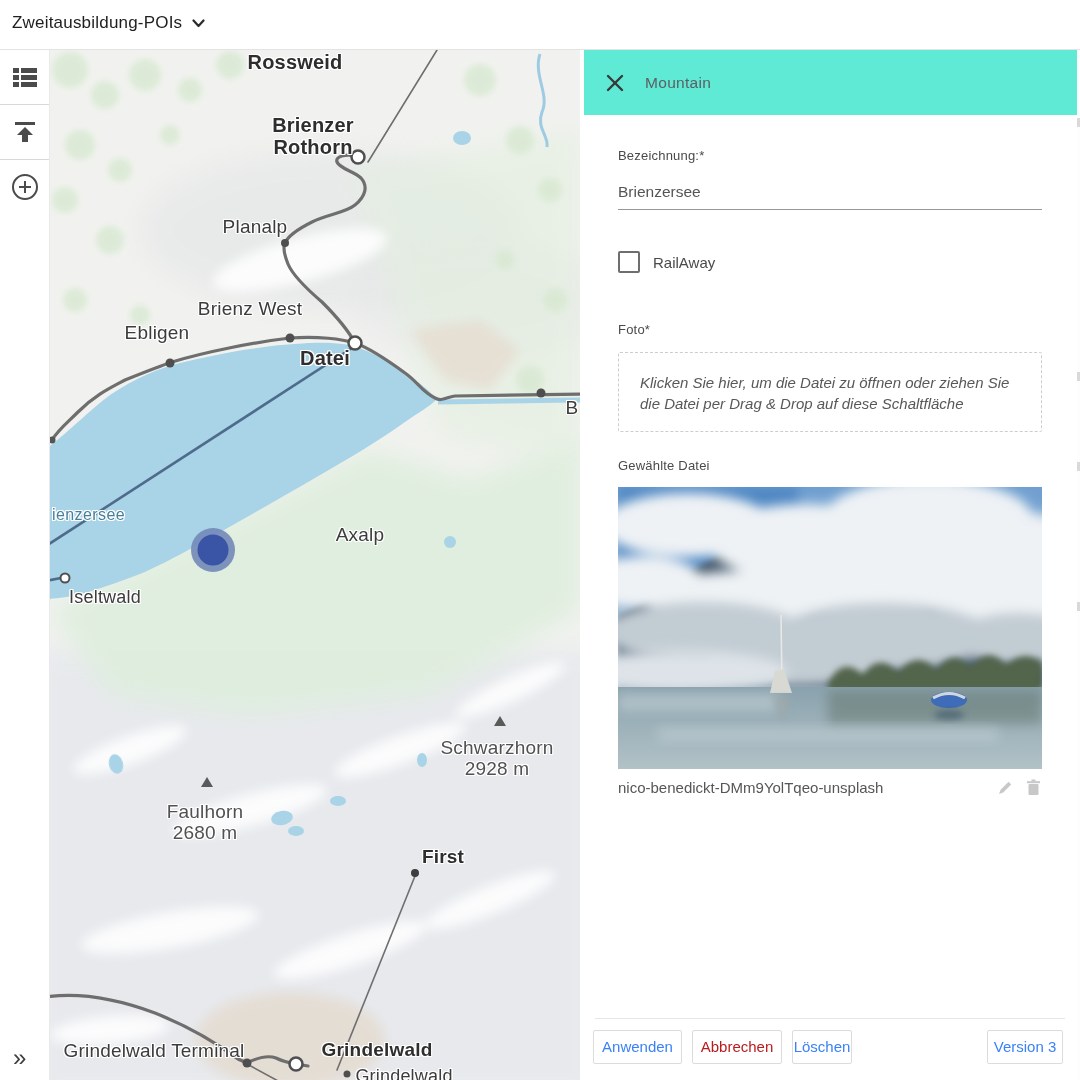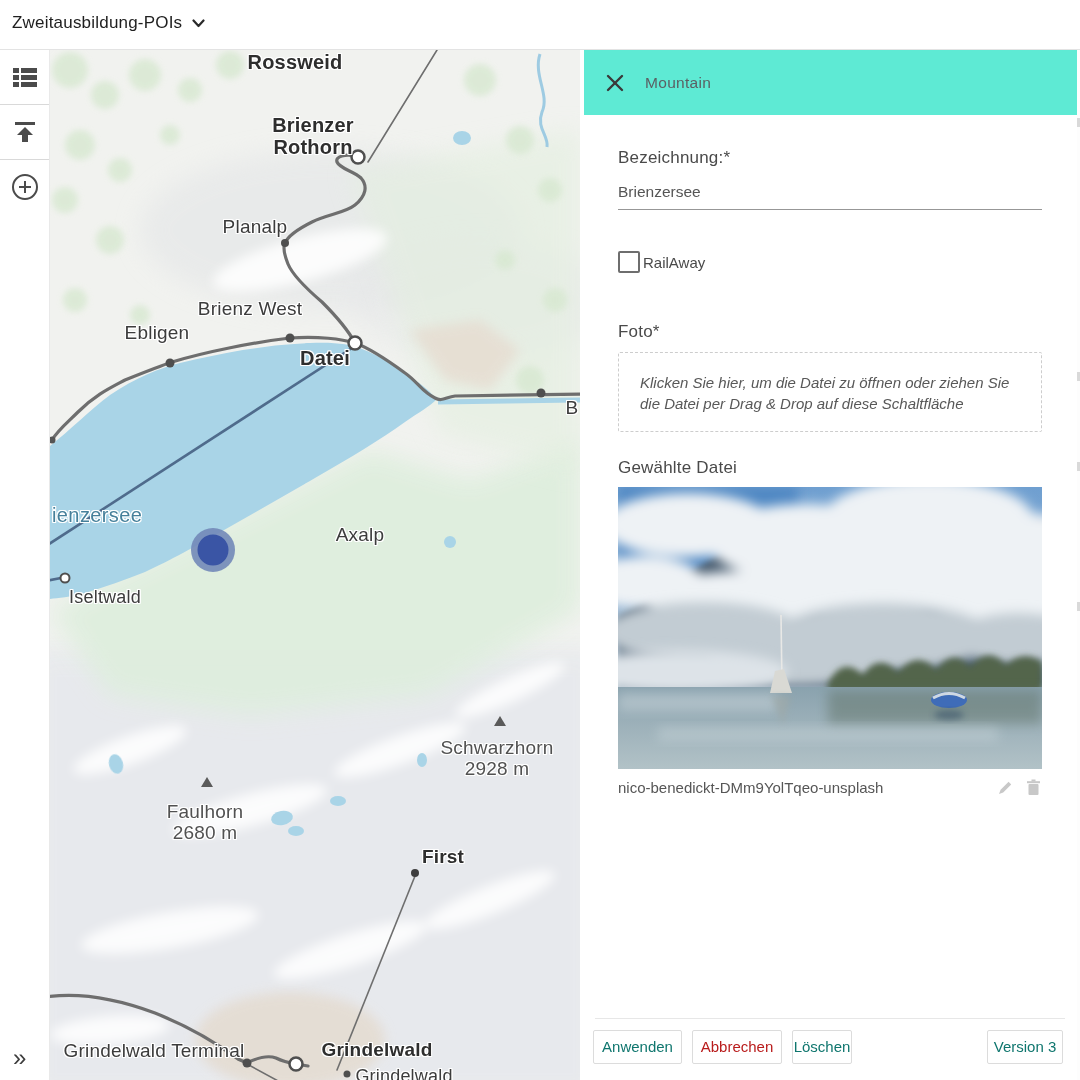--- a/index.html
+++ b/index.html
@@ -20,44 +20,44 @@
   #expand-btn{position:absolute;left:13px;bottom:10px;font-size:24px;color:#3d3d3d;cursor:pointer;line-height:1;}
 
   
   #map{position:absolute;left:50px;top:50px;width:530px;height:1030px;background:#f1f2ef;overflow:hidden;}
   .mlabel{position:absolute;font-size:19px;color:#3c3c3c;white-space:pre-line;text-align:center;
           transform:translate(-50%,-50%);line-height:1.12;letter-spacing:.2px;
           text-shadow:0 1px 0 #fff,1px 0 0 #fff,-1px 0 0 #fff,0 -1px 0 #fff,
                       1px 1px 0 #fff,-1px -1px 0 #fff,1px -1px 0 #fff,-1px 1px 0 #fff;}
   .mlabel.b{font-weight:bold;font-size:20px;color:#2e2e2e;}
   .mlabel.peak{color:#515151;}
-  .mlabel.lake{color:#46809b;font-size:20px;transform:translate(0,-50%);letter-spacing:.4px;}
+  .mlabel.lake{color:#46809b;font-size:16px;transform:translate(0,-50%);letter-spacing:.4px;}
   .mlabel.sm{font-size:18px;}
 
   
   #panel{position:absolute;left:580px;top:50px;width:500px;height:1030px;background:#fff;}
   #panel-header{position:absolute;left:4px;top:0;width:500px;height:65px;background:#5eead4;text-align:right;}
   #close-btn{position:absolute;left:21px;top:23px;width:20px;height:20px;cursor:pointer;}
   #panel-title{position:absolute;left:61px;top:24px;font-size:15.5px;color:#5b5f63;letter-spacing:.3px;}
-  .flabel{position:absolute;left:38px;font-size:17px;color:#4a4a4a;letter-spacing:.2px;}
+  .flabel{position:absolute;left:38px;font-size:13px;color:#4a4a4a;letter-spacing:.2px;}
   #bez-input{position:absolute;left:38px;top:124px;width:424px;height:36px;line-height:36px;
              font-size:15.5px;color:#555;border-bottom:1px solid #979797;box-sizing:border-box;cursor:text;}
-  #railaway-row{position:absolute;left:38px;top:201px;display:flex;align-items:center;gap:3px;cursor:pointer;}
+  #railaway-row{position:absolute;left:38px;top:201px;display:flex;align-items:center;gap:13px;cursor:pointer;}
   #railaway-box{width:18px;height:18px;border:2px solid #6e6e6e;border-radius:2px;background:#fff;}
   #railaway-label{font-size:15px;color:#4a4a4a;}
   #dropzone{position:absolute;left:38px;top:302px;width:424px;height:80px;border:1px dashed #cdcdcd;
             border-radius:2px;box-sizing:border-box;cursor:pointer;}
   #dropzone-text{margin:20px 18px 8px 21px;font-size:15px;font-style:italic;color:#585858;line-height:1.38;}
   #photo{position:absolute;left:38px;top:437px;width:424px;height:282px;overflow:hidden;}
   #file-row{position:absolute;left:38px;top:729px;width:424px;display:flex;align-items:center;}
   #file-name{font-size:15px;color:#565656;flex:1;}
   .file-ico{width:17px;height:17px;margin-left:11px;cursor:pointer;}
   #footer-sep{position:absolute;left:15px;top:968px;width:470px;height:1px;background:#e7e7e7;}
   .btn{position:absolute;top:980px;height:34px;line-height:32px;border:1px solid #dcdcdc;border-radius:2px;
-       background:#fff;font-size:15px;color:#0f766e;text-align:center;box-sizing:border-box;cursor:pointer;
+       background:#fff;font-size:15px;color:#3b82f6;text-align:center;box-sizing:border-box;cursor:pointer;
        font-family:"Liberation Sans",sans-serif;padding:0;}
   .btn.disabled{color:#b91c1c;cursor:default;}
 
   
   #edge-strip{position:absolute;right:0;top:50px;width:3px;height:1030px;background:#fdfdfd;z-index:40;}
   #edge-strip i{position:absolute;right:0;width:3px;height:9px;background:#d9d9d9;display:block;}
 </style>
 </head>
 <body>
 

